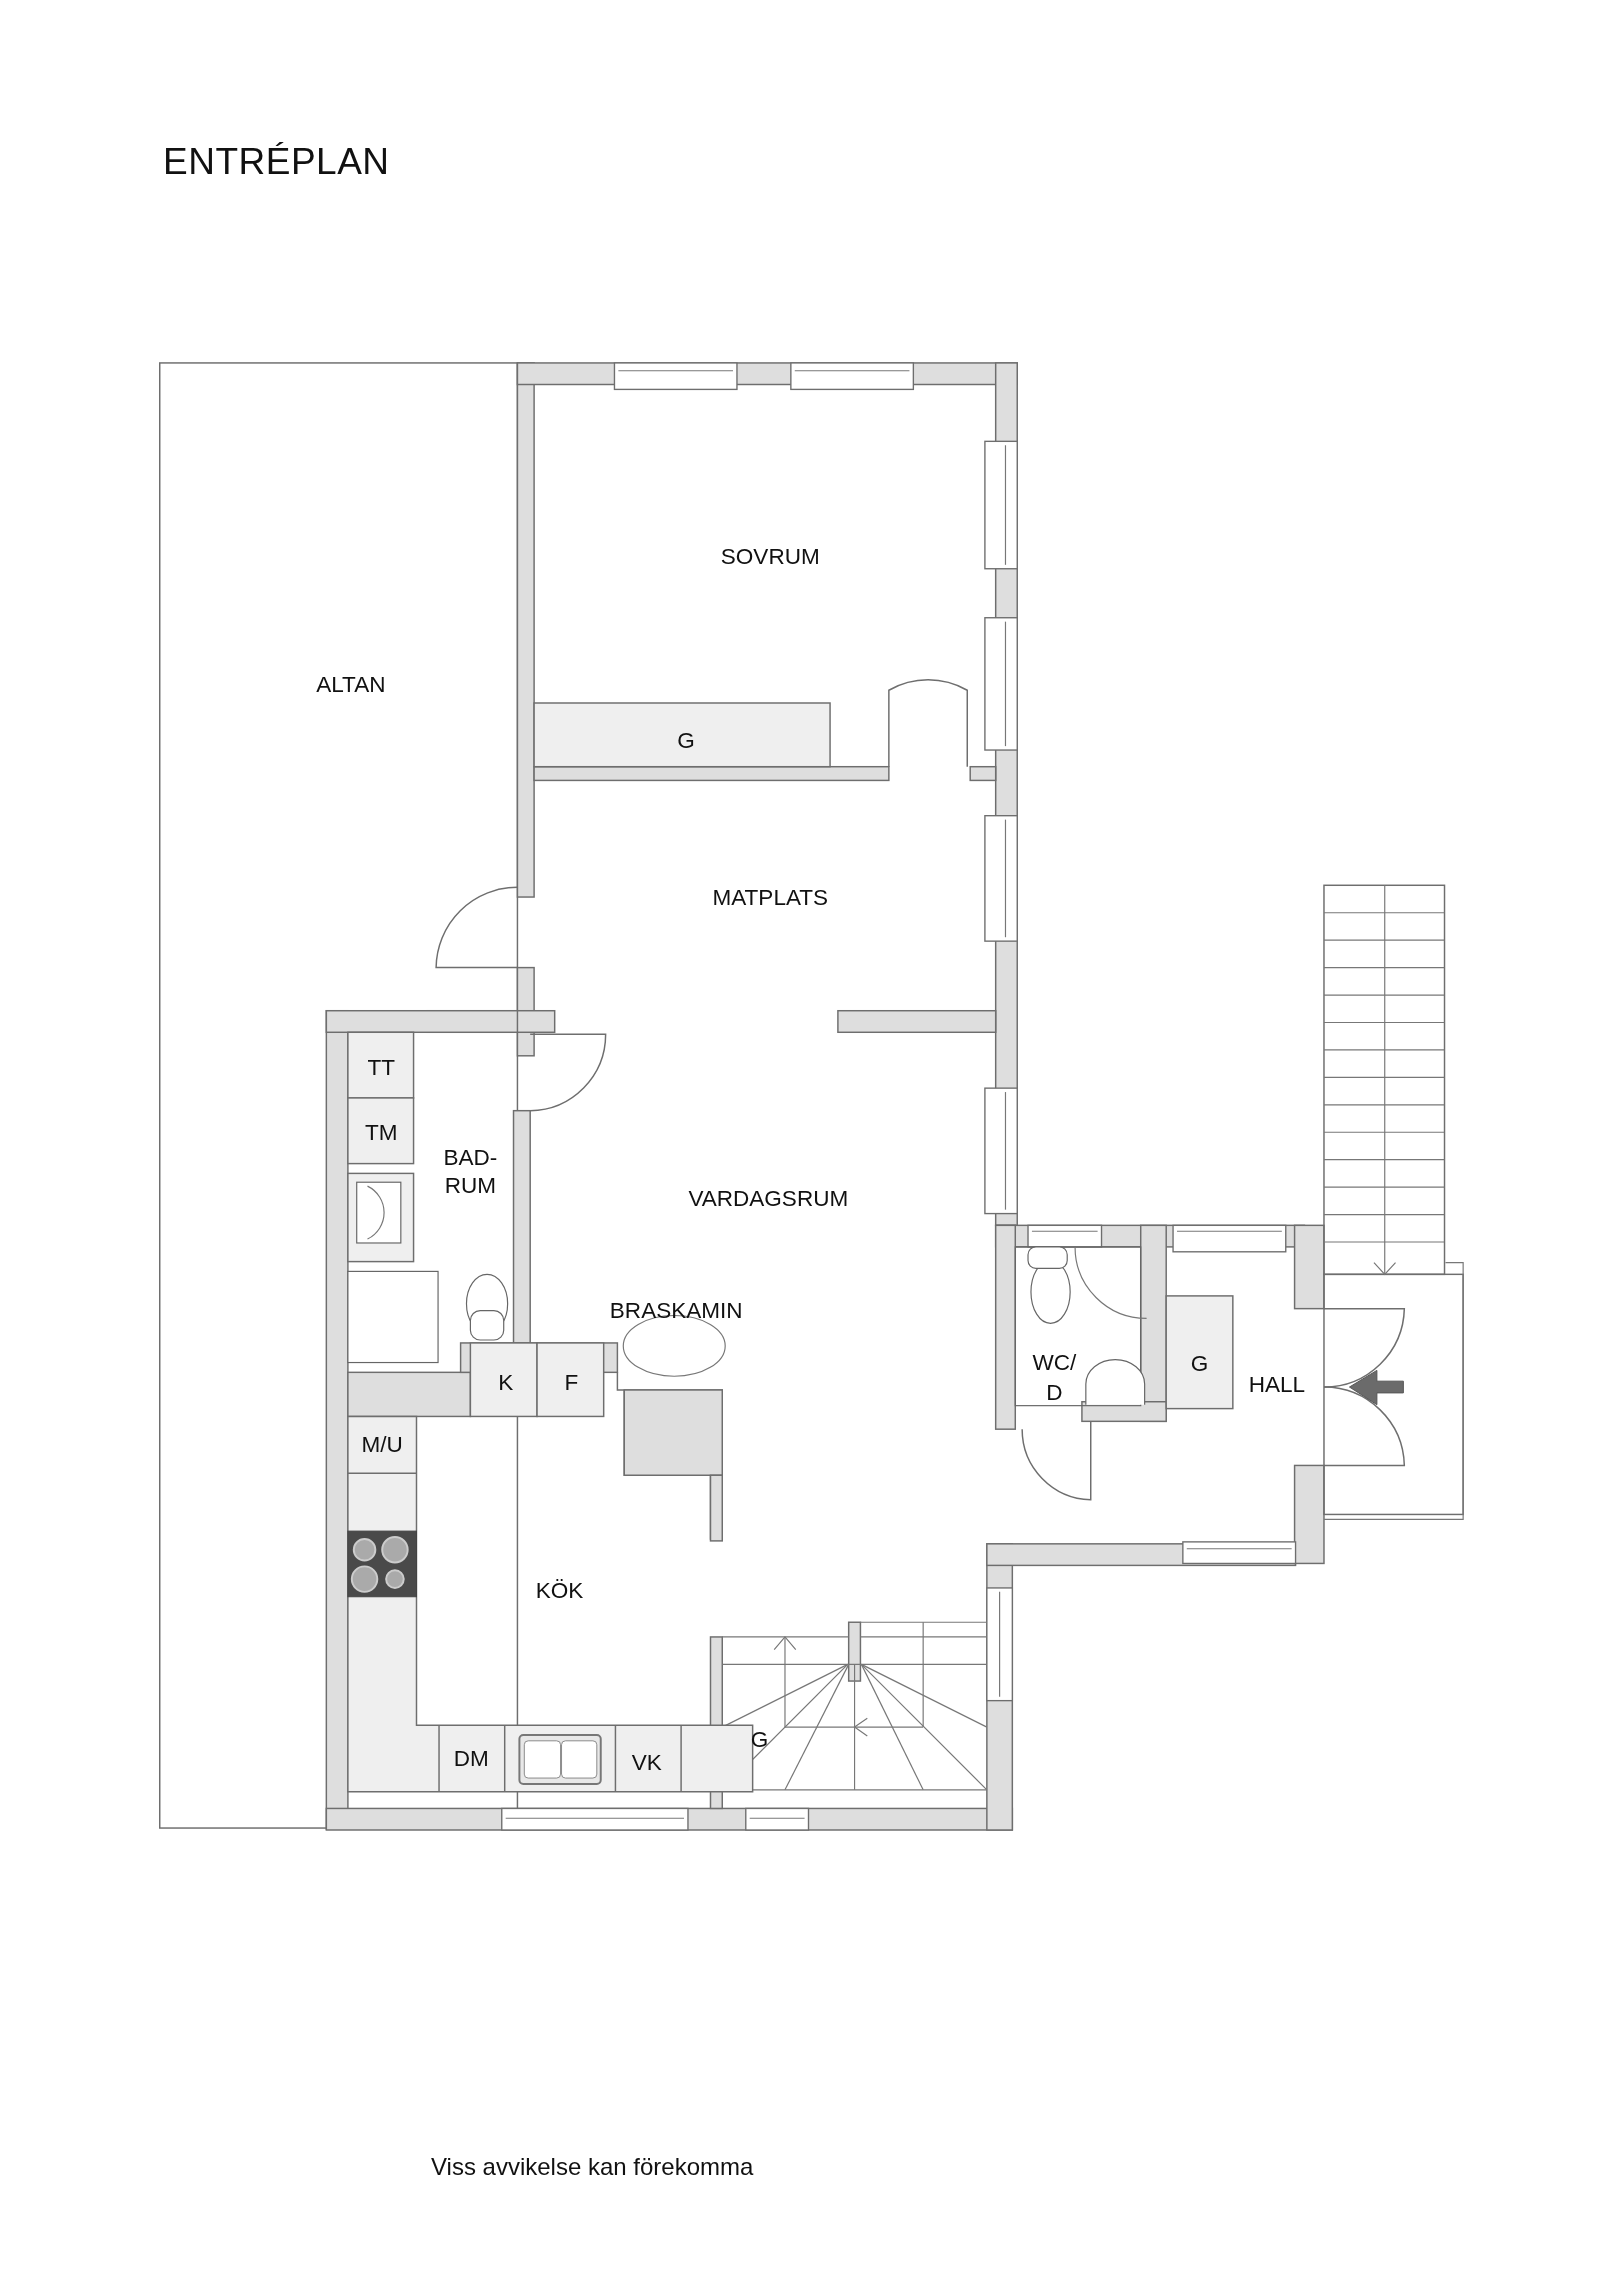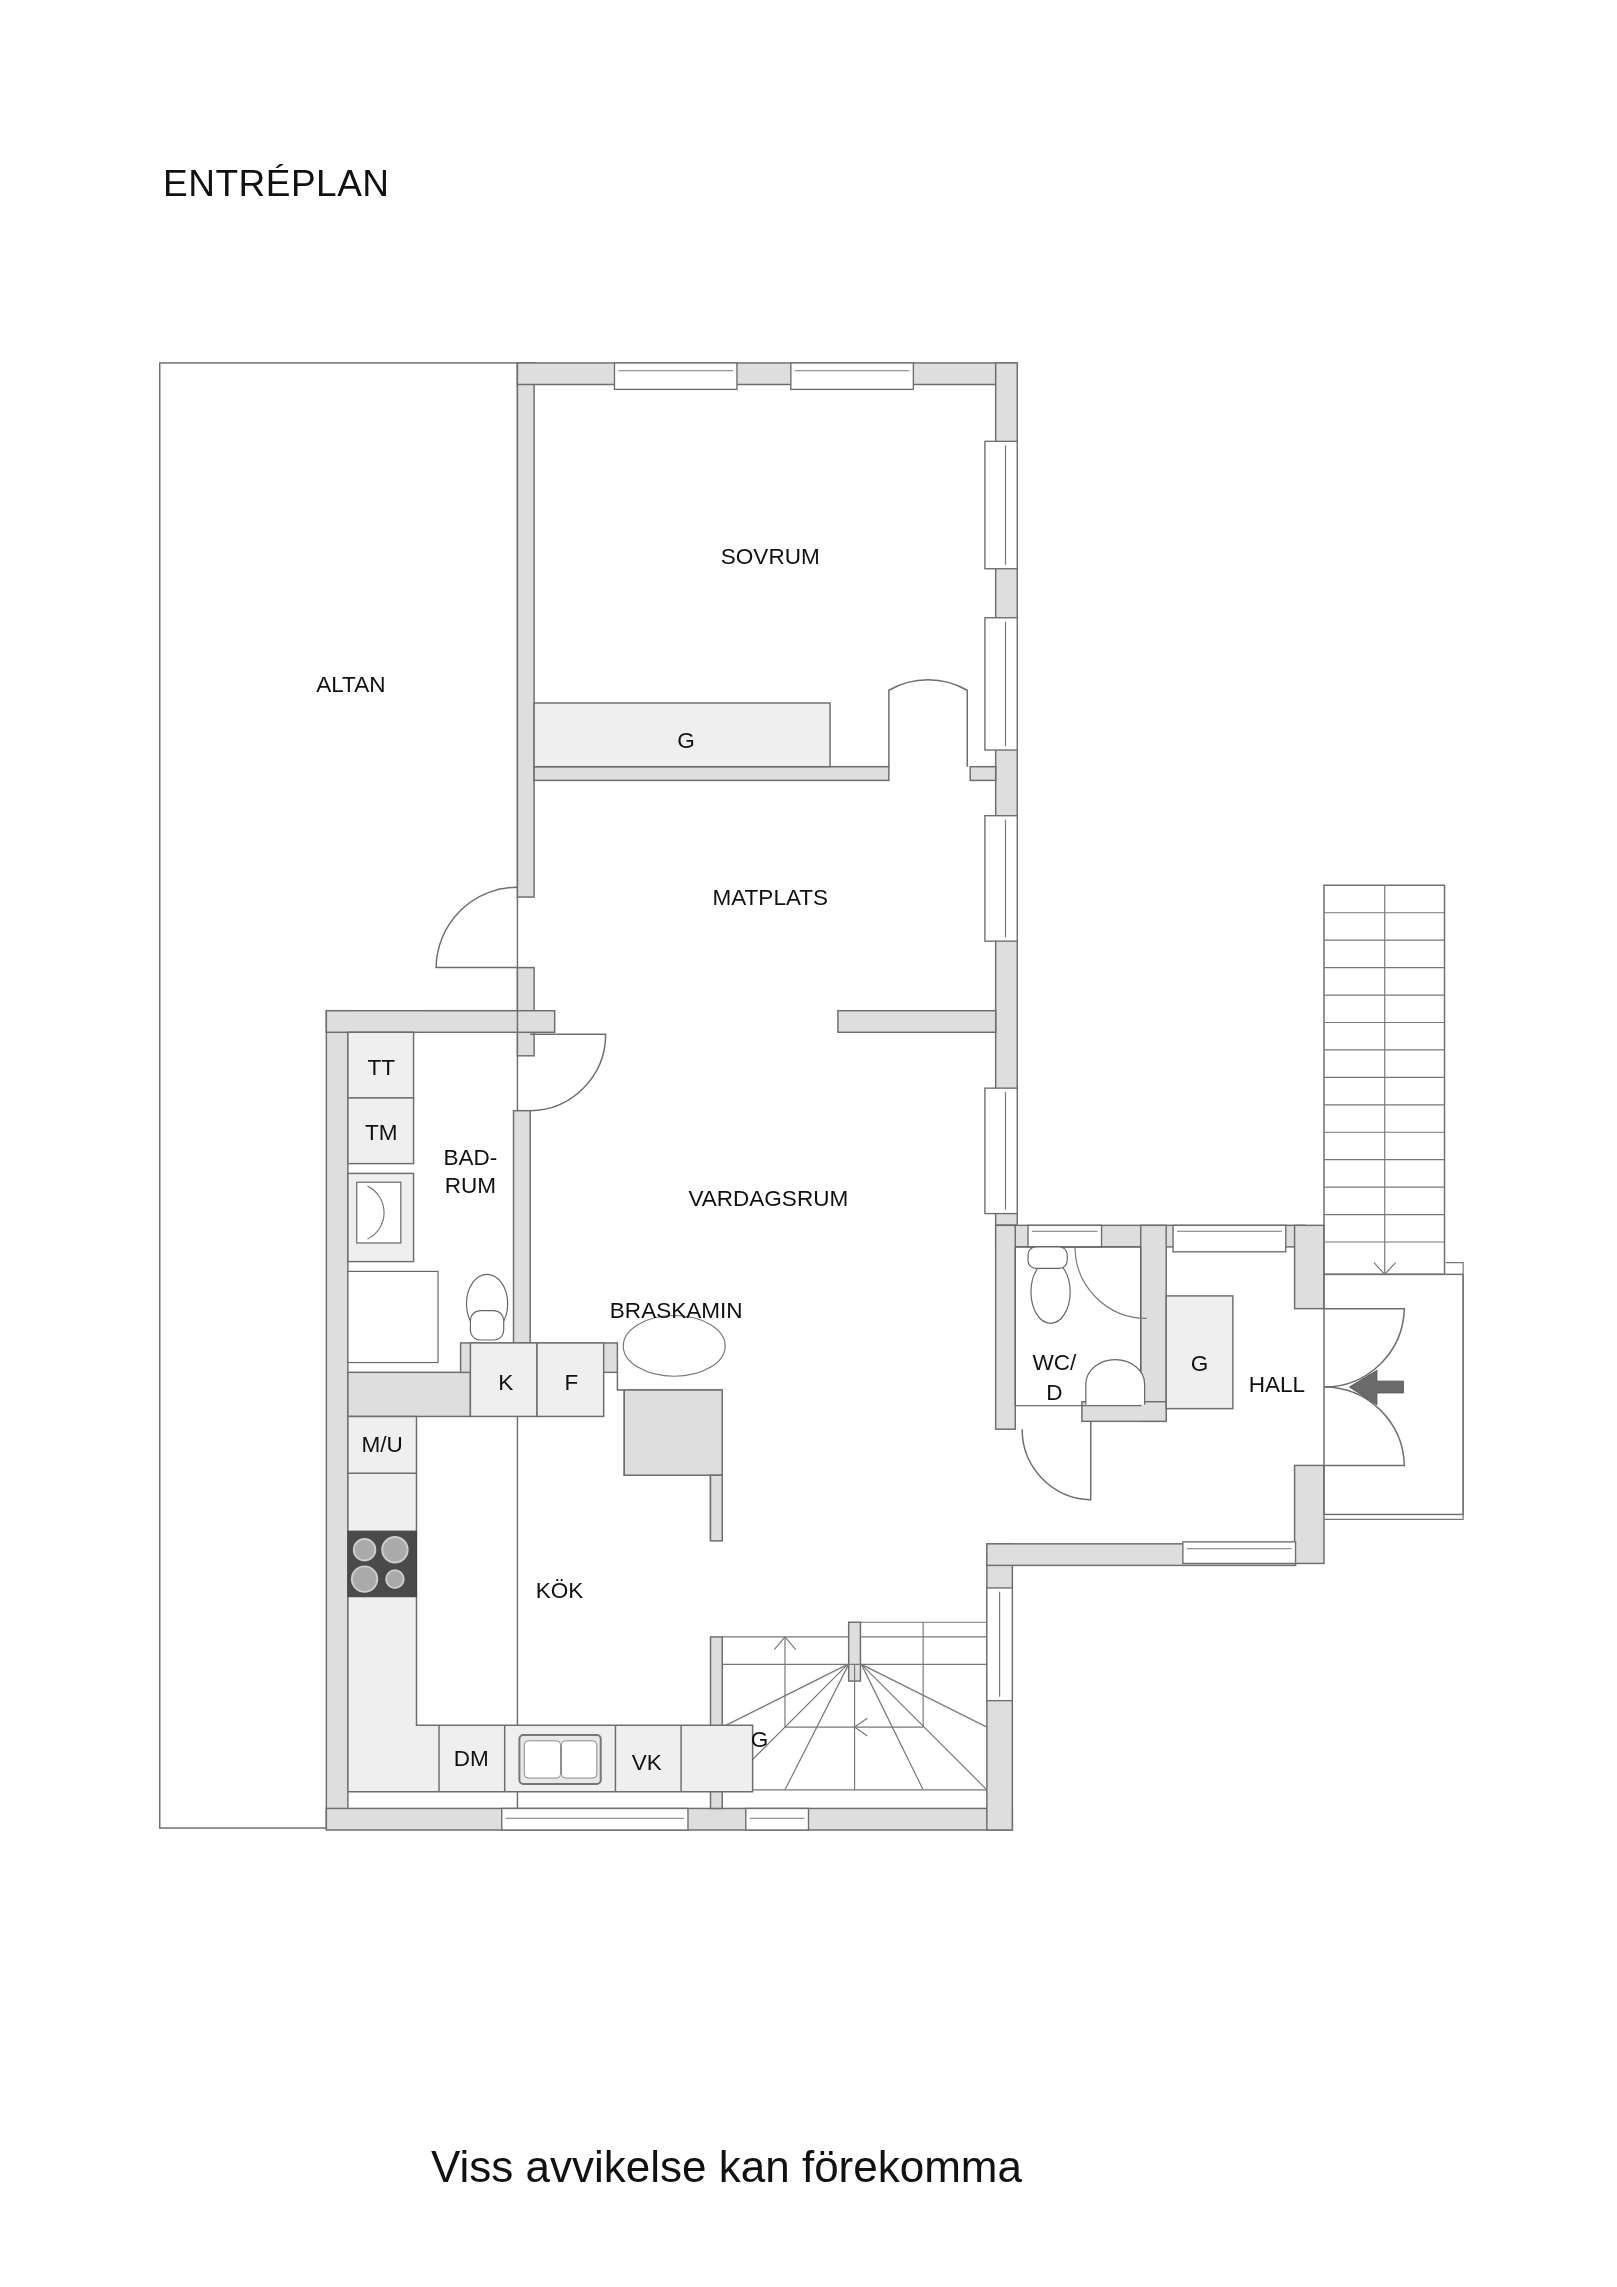--- a/index.html
+++ b/index.html
@@ -1,18 +1,18 @@
 <!DOCTYPE html>
 <html><head>
 <meta charset="utf-8">
 <style>
   html, body { margin: 0; padding: 0; background: #ffffff; }
   body { width: 1617px; height: 2288px; position: relative; overflow: hidden; font-family: "Liberation Sans", sans-serif; color: #111; }
-  .title { position: absolute; left: 163px; top: 163px; font-size: 37px; letter-spacing: 0.5px; }
-  .disclaimer { position: absolute; left: 431px; top: 2142px; font-size: 44px; line-height: 49px; }
+  .title { position: absolute; left: 163px; top: 141px; font-size: 37px; letter-spacing: 0.5px; }
+  .disclaimer { position: absolute; left: 431px; top: 2142px; font-size: 24px; line-height: 49px; }
   svg { position: absolute; left: 0; top: 0; }
   .wall { fill: #dedede; stroke: #6e6e6e; stroke-width: 1.5; }
   .line { fill: none; stroke: #6e6e6e; stroke-width: 1.5; }
   .thin { fill: none; stroke: #777; stroke-width: 1.2; }
   .fixture { fill: #efefef; stroke: #6e6e6e; stroke-width: 1.5; }
   .win { fill: #ffffff; stroke: #6e6e6e; stroke-width: 1.4; }
   .lbl { font-family: "Liberation Sans", sans-serif; font-size: 23px; fill: #111; text-anchor: middle; }
 </style>
 </head>
 <body>

